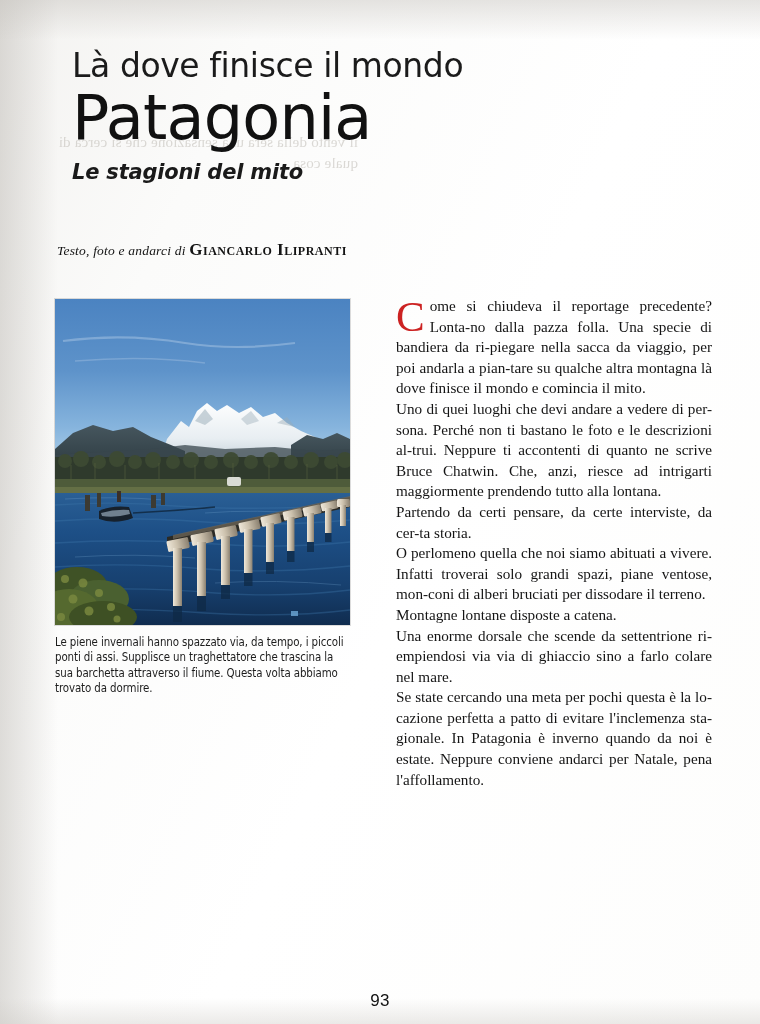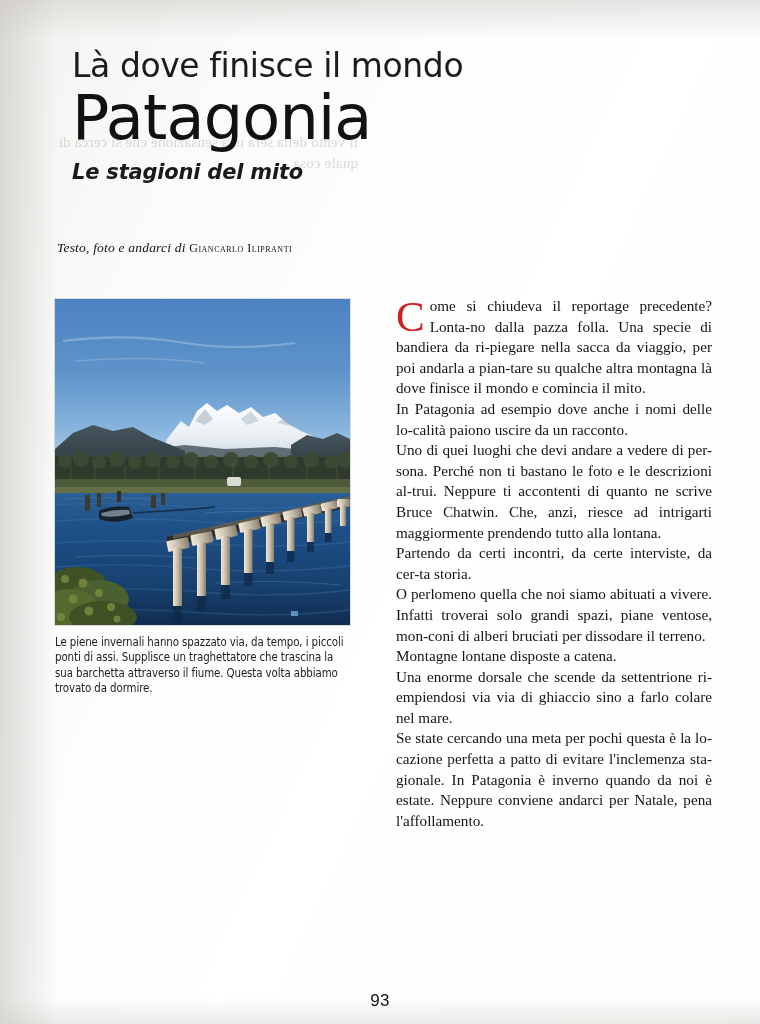--- a/index.html
+++ b/index.html
@@ -105,22 +105,23 @@
     font-family: "Liberation Serif", "DejaVu Serif", serif;
     font-style: italic;
     font-size: 13.5px;
     color: #141414;
     letter-spacing: .2px;
     white-space: nowrap;
   }
   .byline .smallcaps {
     font-style: normal;
     font-variant: small-caps;
-    font-size: 12px;
+    font-size: 17px;
     letter-spacing: .5px;
+    font-weight: bold;
   }
 
   
   .photo-figure {
     position: absolute;
     left: 55px;
     top: 299px;
     width: 295px;
   }
   .photo-frame {
@@ -388,23 +389,22 @@
       </g>
 
       <rect x="236" y="312" width="7" height="5" fill="#6ea8d6" opacity=".8"></rect>
     </svg>
 
     <figcaption class="caption">Le piene invernali hanno spazzato via, da tempo, i piccoli ponti di assi. Supplisce un traghettatore che trascina la sua barchetta attraverso il fiume. Questa volta abbiamo trovato da dormire.</figcaption>
   </figure>
 
   <div class="body-column">
     <p><span class="dropcap">C</span><span>ome si chiudeva il reportage precedente? Lonta-no dalla pazza folla. Una specie di bandiera da ri-piegare nella sacca da viaggio, per poi andarla a pian-tare su qualche altra montagna là dove finisce il mondo e comincia il mito.</span></p>
-    <p>In Patagonia ad esempio dove anche i nomi delle lo-calità paiono uscire da un racconto.</p>
     <p>Uno di quei luoghi che devi andare a vedere di per-sona. Perché non ti bastano le foto e le descrizioni al-trui. Neppure ti accontenti di quanto ne scrive Bruce Chatwin. Che, anzi, riesce ad intrigarti maggiormente prendendo tutto alla lontana.</p>
-    <p>Partendo da certi incontri, da certe interviste, da cer-ta storia.</p>
+    <p>Partendo da certi pensare, da certe interviste, da cer-ta storia.</p>
     <p>O perlomeno quella che noi siamo abituati a vivere. Infatti troverai solo grandi spazi, piane ventose, mon-coni di alberi bruciati per dissodare il terreno.</p>
     <p>Montagne lontane disposte a catena.</p>
     <p>Una enorme dorsale che scende da settentrione ri-empiendosi via via di ghiaccio sino a farlo colare nel mare.</p>
     <p>Se state cercando una meta per pochi questa è la lo-cazione perfetta a patto di evitare l'inclemenza sta-gionale. In Patagonia è inverno quando da noi è estate. Neppure conviene andarci per Natale, pena l'affollamento.</p>
   </div>
 
   <div class="folio">93</div>
 
 </div>
 

